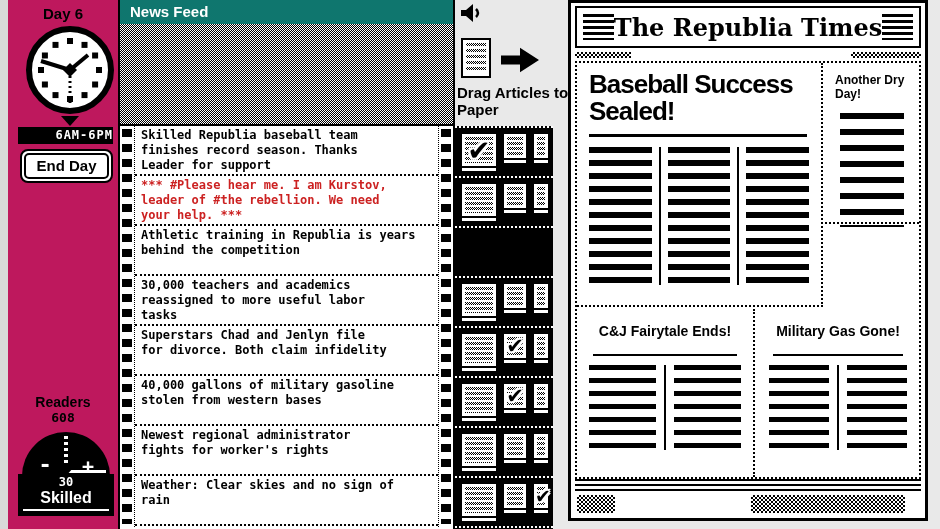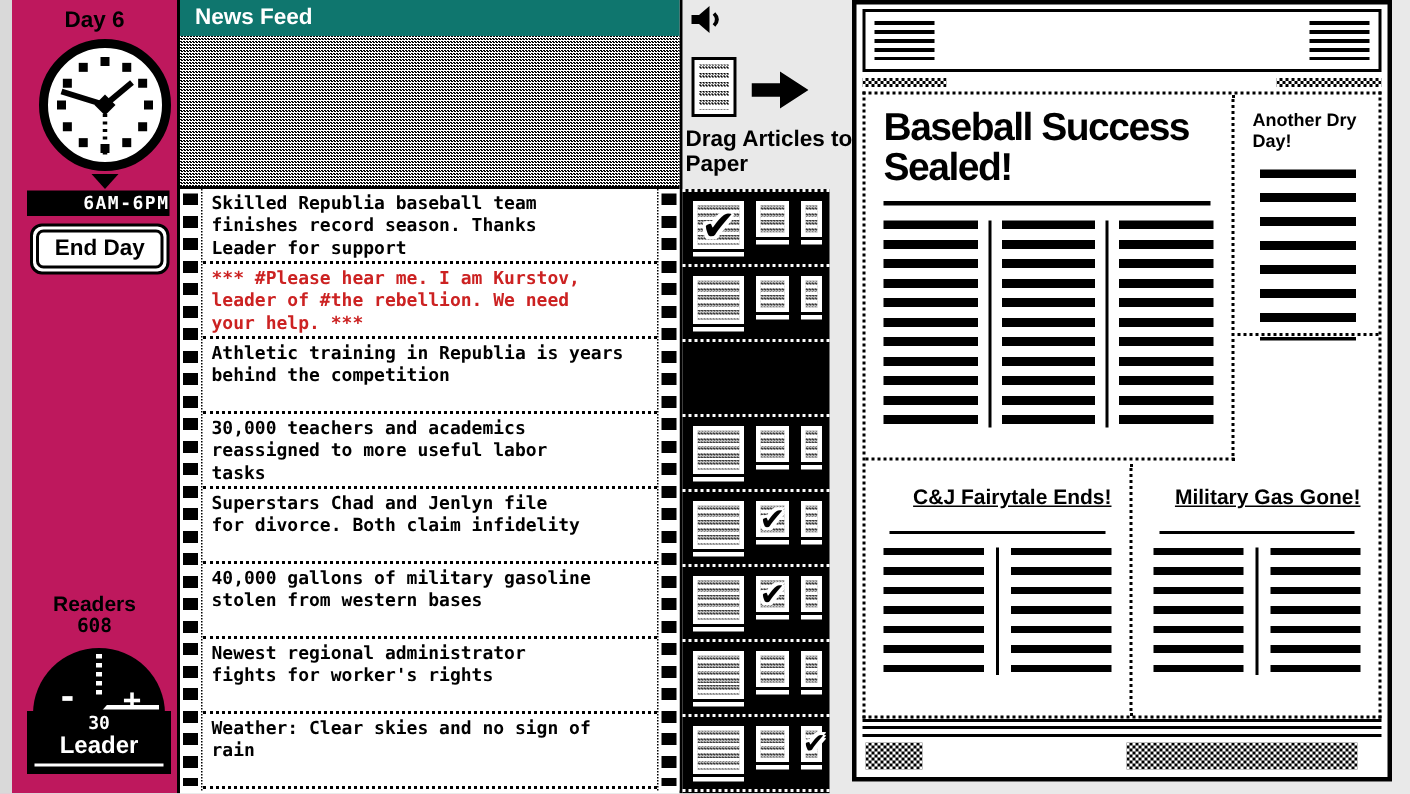--- a/index.html
+++ b/index.html
@@ -84,21 +84,21 @@
   .rule { height:3px; background:#000; margin:9px 2px 10px 0; }
   .cols { display:flex; }
   .col  { flex:1; height:138px; background:repeating-linear-gradient(180deg, #000 0 6px, transparent 6px 13px); }
   .colsep { width:2px; background:#000; margin:0 7px; height:138px; flex:0 0 2px; }
   .art-side { position:absolute; left:248px; top:0; right:0; height:161px; border-bottom:2px dotted #000; padding:10px 10px 0; }
   .art-side h3 { font:700 12px/14px "Liberation Sans", sans-serif; }
   .art-side .stripes { width:64px; height:114px; margin:12px auto 0; background:repeating-linear-gradient(180deg, #000 0 6px, transparent 6px 16px); }
   .art-bl, .art-br { position:absolute; top:246px; bottom:0; padding:14px 12px 0; }
   .art-bl { left:0; width:178px; border-right:2px dotted #000; }
   .art-br { left:180px; right:0; }
-  .art-bl h3, .art-br h3 { font:700 14px/16px "Liberation Sans", sans-serif; text-align:right;text-decoration:underline; }
+  .art-bl h3, .art-br h3 { font:700 14px/16px "Liberation Sans", sans-serif; text-align:center; }
   .rule2 { height:2px; background:#000; margin:15px 4px 9px; }
   .cols2 { display:flex; }
   .col2 { flex:1; height:85px; background:repeating-linear-gradient(180deg, #000 0 5px, transparent 5px 13px); }
   .colsep2 { width:2px; background:#000; margin:0 8px; height:85px; flex:0 0 2px; }
   .paper-footer { position:absolute; left:4px; right:4px; bottom:3px; height:36px; }
   .flines { height:13px; background:repeating-linear-gradient(180deg, #000 0 2px, transparent 2px 5px); }
   .fdith { position:relative; height:20px; margin-top:2px; }
   .fd-left  { position:absolute; left:2px;  top:1px; width:38px;  height:18px; }
   .fd-right { position:absolute; left:176px; top:1px; width:154px; height:18px; }
 </style>
@@ -143,21 +143,21 @@
     <svg class="gauge-svg" width="96" height="46" viewBox="0 0 96 46">
       <path d="M4 46 A44 44 0 0 1 92 46 Z" fill="#000"></path>
       <text x="27" y="42" fill="#fff" font-size="22" font-weight="700" text-anchor="middle" font-family="DejaVu Sans Mono, monospace">-</text>
       <text x="70" y="43" fill="#fff" font-size="20" font-weight="700" text-anchor="middle" font-family="DejaVu Sans Mono, monospace">+</text>
       <line x1="48" y1="6" x2="48" y2="34" stroke="#fff" stroke-width="4" stroke-dasharray="3 3"></line>
       <rect x="48" y="40" width="40" height="3" fill="#fff"></rect>
       <path d="M41 38 L55 38 L48 46 Z" fill="#000"></path>
     </svg>
     <div class="loyalty-box">
       <div class="loyalty-value">30</div>
-      <div class="loyalty-label">Leader</div>
+      <div class="loyalty-label">Skilled</div>
       <div class="loyalty-rule"></div>
     </div>
   </aside>
 
   <section class="feed">
     <div class="feed-header">News Feed</div>
     <div class="feed-empty"></div>
     <div class="feed-body">
       <div class="strip strip-left"></div>
       <div class="articles">
@@ -348,20 +348,21 @@
       </div>
     <svg class="arrow" width="38" height="28" viewBox="0 0 34 24">
       <path d="M0 8 H17 V1 L34 12 L17 23 V16 H0 Z" fill="#000"></path>
     </svg>
     <div class="draghint">Drag Articles to Paper</div>
   </div>
 
   <section class="paper">
     <div class="masthead">
       <div class="mast-lines"></div>
+      <div class="mast-title">The Republia Times</div>
       <div class="mast-lines"></div>
     </div>
     <div class="substrip">
       <div class="dith d-left"></div>
       <div class="dith d-right"></div>
     </div>
 
     <div class="paper-body">
       <article class="art art-main">
         <h2>Baseball Success Sealed!</h2>

